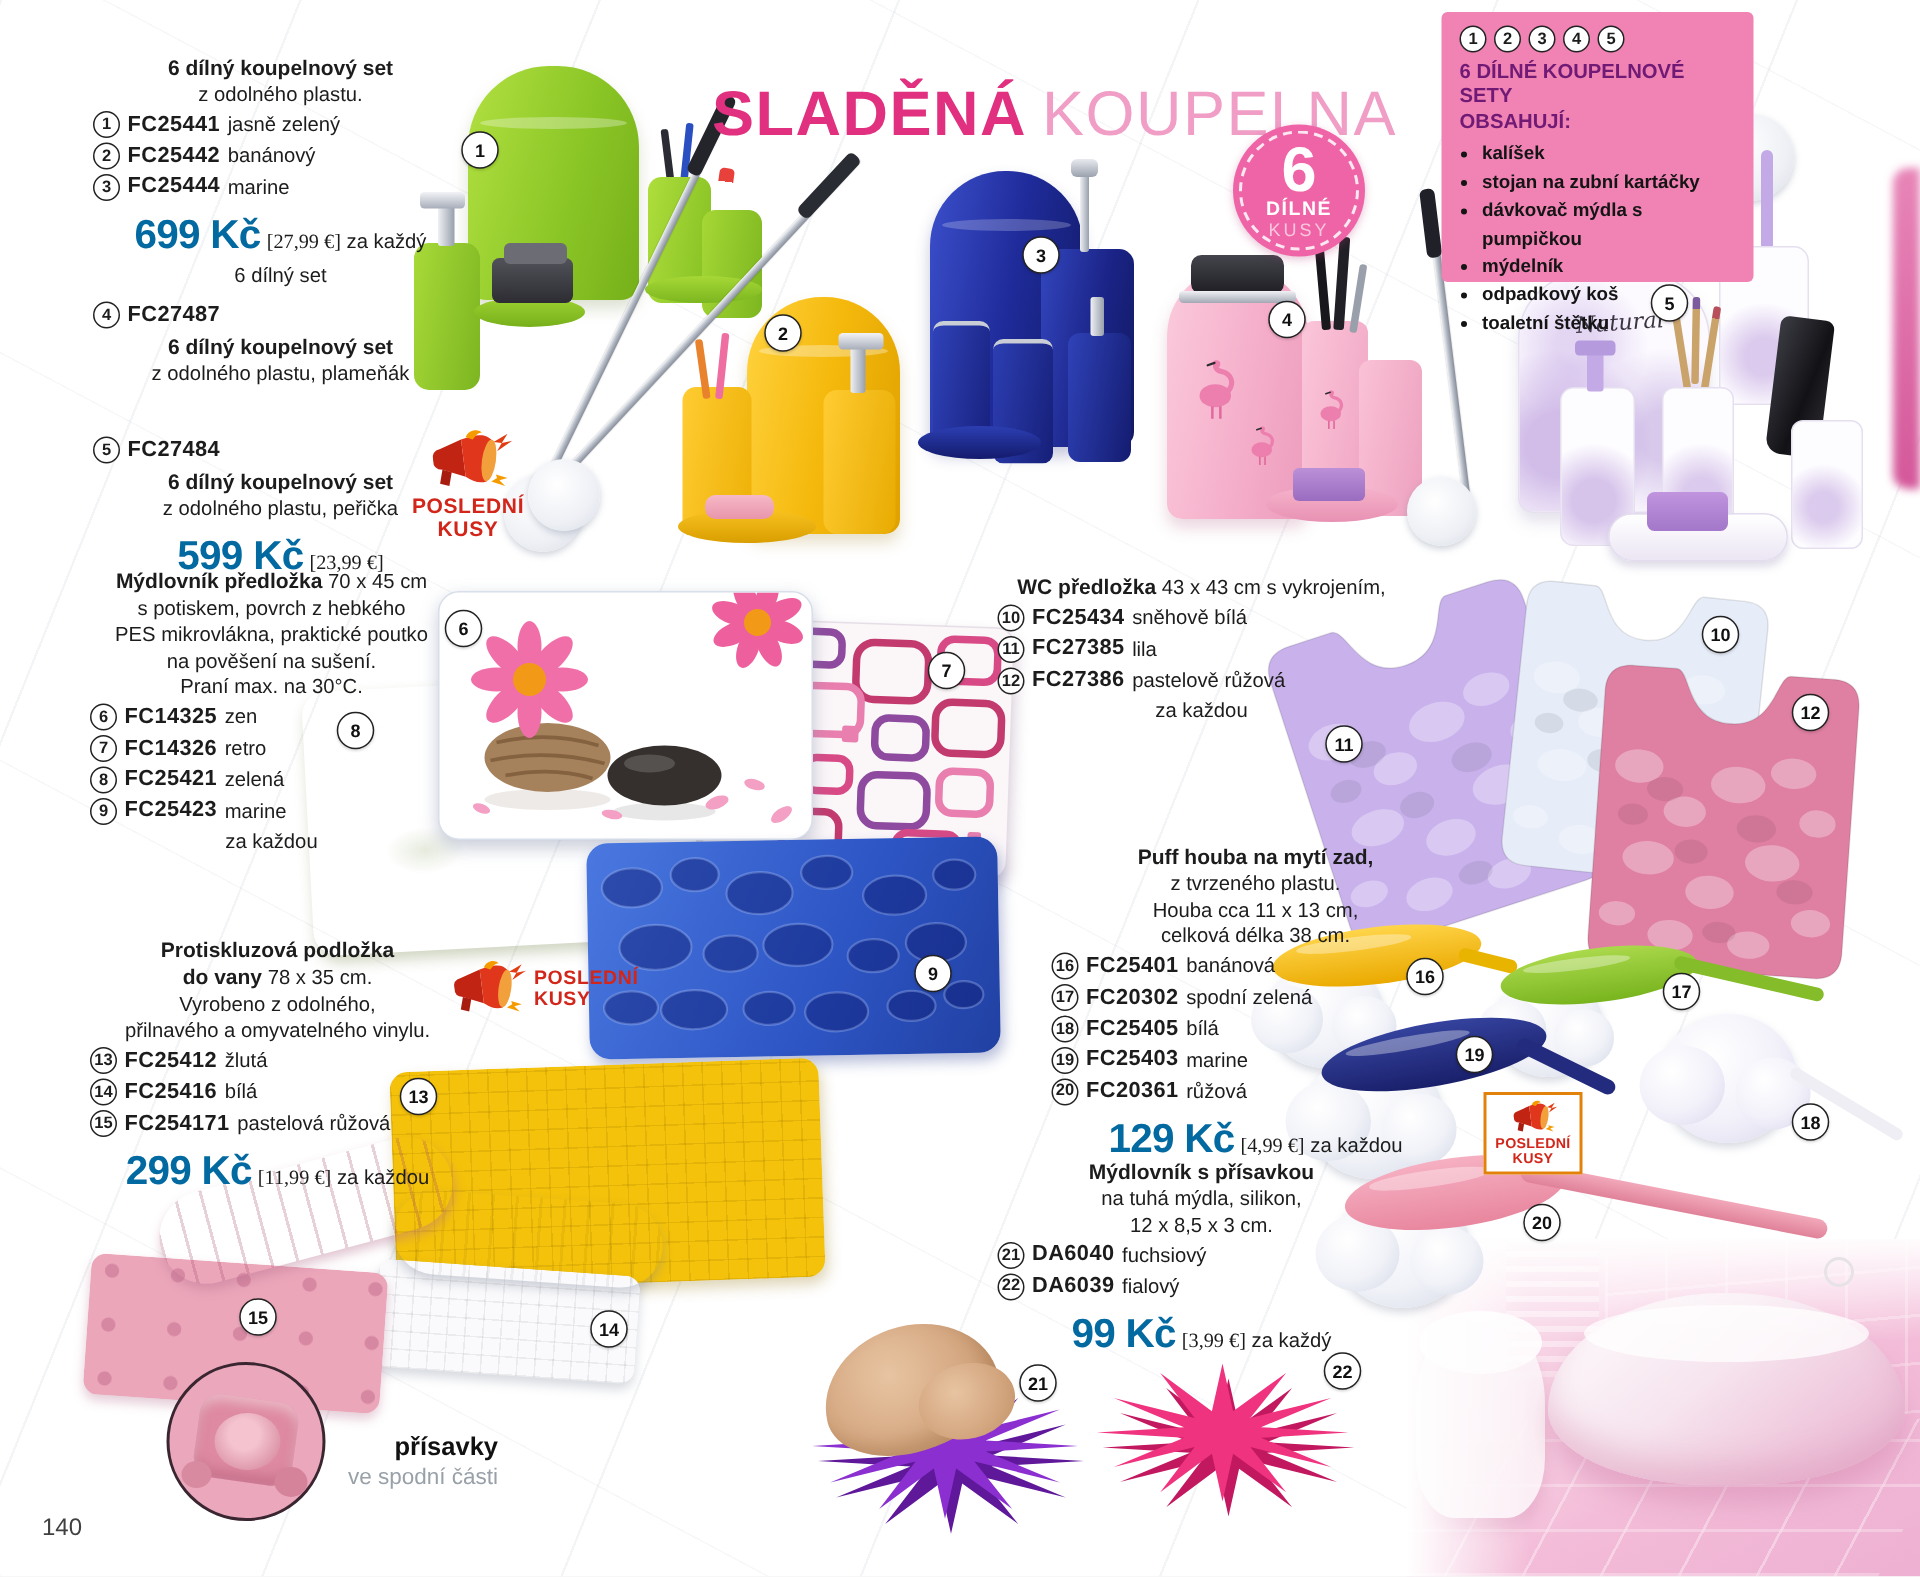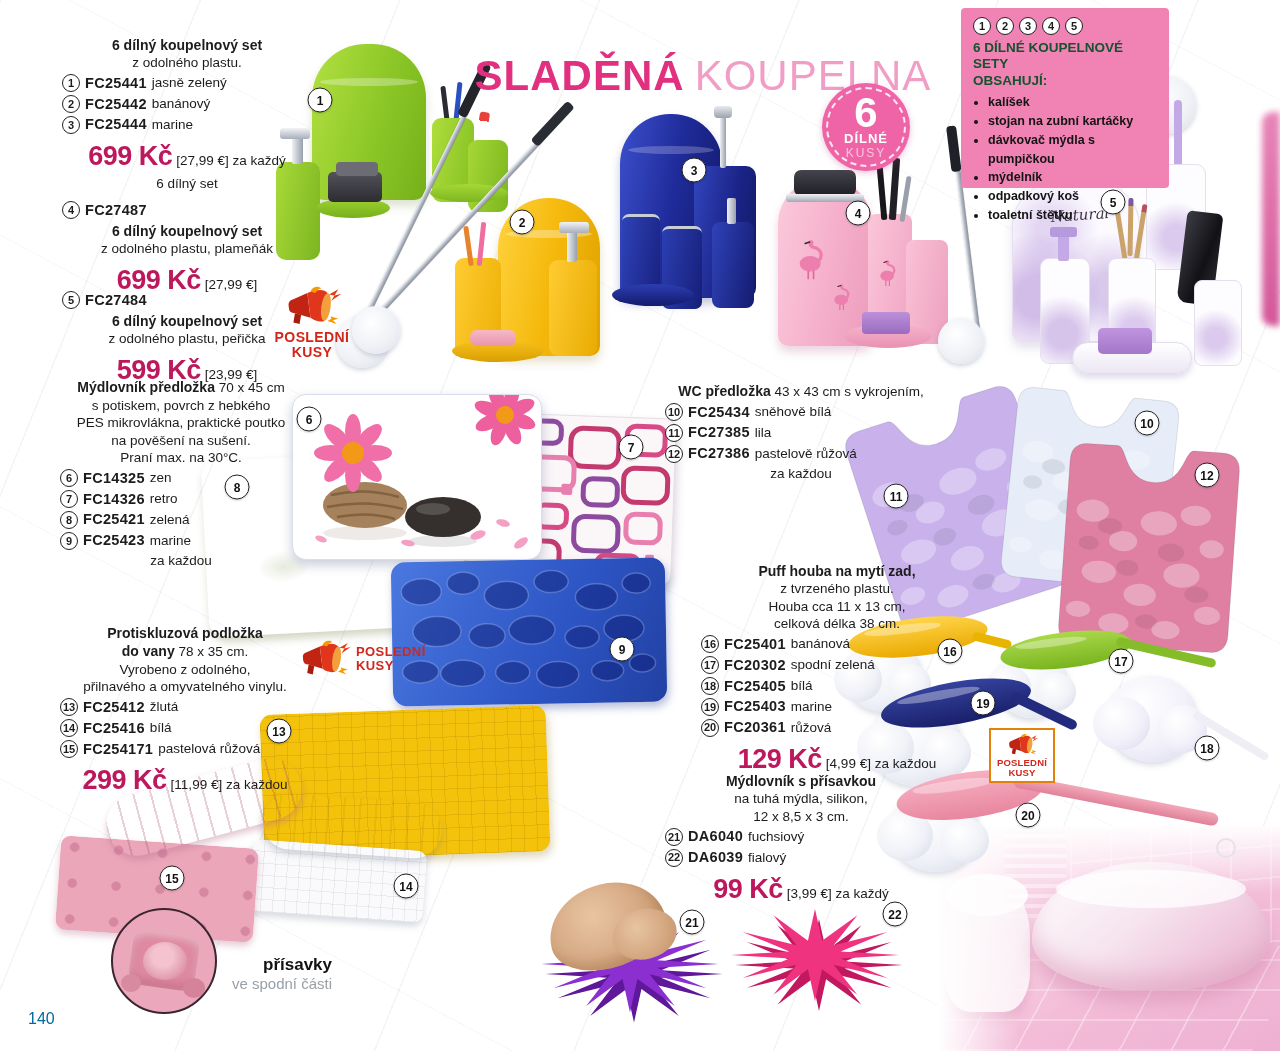--- a/index.html
+++ b/index.html
@@ -12,43 +12,43 @@
       repeating-linear-gradient(112deg, rgba(140,150,168,.10) 0 1.5px, transparent 1.5px 185px),
       repeating-linear-gradient(28deg, rgba(140,150,168,.07) 0 1px, transparent 1px 240px);}
   
   .main-title{position:absolute;left:468px;top:24px;width:470px;text-align:center;z-index:20;
     font-size:42px;letter-spacing:1px;white-space:nowrap;}
   .mt1{font-weight:800;color:#e0307f;}
   .mt2{font-weight:400;color:#f09ec6;margin-left:10px;}
   .infobox{position:absolute;left:961px;top:8px;width:208px;height:180px;background:#f083b4;
     border-radius:4px;padding:9px 12px;box-sizing:border-box;z-index:20;}
   .infobox .chips{display:flex;gap:5px;margin-bottom:5px;}
-  .infobox h3{margin:2px 0 4px;font-size:13.5px;font-weight:800;line-height:1.22;color:#14532d;}
+  .infobox h3{margin:2px 0 4px;font-size:13.5px;font-weight:800;line-height:1.22;color:#701a75;}
   .infobox ul{margin:0;padding-left:15px;font-size:12.5px;font-weight:700;line-height:1.5;color:#141414;}
   .badge6{position:absolute;left:822px;top:83px;width:88px;height:88px;border-radius:50%;
     background:#ee64a6;z-index:21;display:flex;flex-direction:column;align-items:center;justify-content:center;
     box-shadow:0 2px 6px rgba(180,60,120,.3);}
   .badge6::before{content:"";position:absolute;inset:4px;border-radius:50%;border:2px dashed rgba(255,255,255,.85);}
   .b6num{font-size:42px;font-weight:800;color:#fff;line-height:.9;}
   .b6l1{font-size:13px;font-weight:800;color:#fff;letter-spacing:1px;}
   .b6l2{font-size:12px;color:#f9c6de;letter-spacing:2px;}
   
   .tblock{position:absolute;width:250px;font-size:13.5px;line-height:1.3;z-index:25;text-align:center;}
   .tb-title{font-weight:800;font-size:14px;}
   .tb-rest{font-weight:400;}
   .tb-line{margin:0;}
   .prow{display:flex;align-items:center;gap:5px;margin:2px 0;}
   .cnum{flex:0 0 auto;width:18px;height:18px;border:1.5px solid #222;border-radius:50%;background:#fff;
     display:inline-flex;align-items:center;justify-content:center;font-size:11px;font-weight:600;box-sizing:border-box;}
   .chip{background:#fff;}
   .pcode{font-weight:800;font-size:14.5px;letter-spacing:.3px;}
   .plabel{font-size:13.5px;}
   .price-line{margin-top:5px;}
-  .price{color:#be185d;font-weight:800;font-size:27px;letter-spacing:-.5px;}
-  .eur{font-size:13.5px;margin-left:4px;}
+  .price{color:#0369a1;font-weight:800;font-size:27px;letter-spacing:-.5px;}
+  .eur{font-size:13.5px;margin-left:4px;font-family:Liberation Serif, serif;}
   .suffix{font-size:13.5px;}
   .tb-note{font-size:13.5px;margin-top:1px;}
   .b0{left:62px;top:36px;}  .b1{left:62px;top:199px;}  .b2{left:62px;top:289px;}
   .b3{left:60px;top:378px;width:242px;}  .b4{left:60px;top:624px;}
   .b5{left:665px;top:382px;width:272px;}  .b6{left:665px;top:562px;width:272px;margin-left:36px;}
   .b7{left:665px;top:772px;width:272px;}
   
   .mk{position:absolute;width:25px;height:25px;border-radius:50%;background:#fff;border:1.6px solid #222;
     display:flex;align-items:center;justify-content:center;font-size:12px;font-weight:600;color:#111;
     transform:translate(-50%,-50%);box-shadow:0 1px 2px rgba(0,0,0,.18);z-index:40;box-sizing:border-box;}
@@ -264,21 +264,21 @@
     border-radius:42% 42% 30% 30%;box-shadow:0 8px 10px rgba(210,140,175,.4);}
   .sb-toilet::before{content:"";position:absolute;left:2px;top:-6px;width:82px;height:42px;border-radius:50%;background:#ffffff;}
   .sb-basin{position:absolute;left:94px;top:36px;width:238px;height:128px;
     border-radius:50% 50% 46% 46%/62% 62% 40% 40%;
     background:linear-gradient(140deg,#ffffff,#f6e4ee 45%,#efc6dc 75%,#e8b6d1);
     box-shadow:inset 0 -14px 20px rgba(220,150,185,.45), 0 12px 16px rgba(200,120,160,.35);}
   .sb-basin::before{content:"";position:absolute;left:10%;top:6%;width:80%;height:30%;border-radius:50%;background:rgba(255,255,255,.75);}
   .sb-fade{position:absolute;inset:0;
     background:linear-gradient(to right,rgba(255,255,255,1),rgba(255,255,255,0) 24%),
       linear-gradient(to bottom,rgba(255,255,255,.95),rgba(255,255,255,0) 30%);}
-  .pagenum{position:absolute;left:28px;top:1010px;font-size:16px;color:#0369a1;z-index:25;}
+  .pagenum{position:absolute;left:28px;top:1010px;font-size:16px;color:#404040;z-index:25;}
 </style>
 </head>
 <body>
 
 <div class="page">
 
   <svg width="0" height="0" style="position:absolute" aria-hidden="true">
     <defs>
       <symbol id="wcmatU" viewBox="0 0 180 210">
         <path d="M24 6 H52 C62 6 60 40 90 40 C120 40 118 6 128 6 H156 C168 6 174 12 174 24 V186 C174 198 168 204 156 204 H24 C12 204 6 198 6 186 V24 C6 12 12 6 24 6 Z" stroke="rgba(0,0,0,.1)" stroke-width="1"></path>
@@ -665,23 +665,20 @@
     <div>
         <div class="prow">
           <span class="cnum">4</span>
           <b class="pcode">FC27487</b>
         </div>
       </div>
     <div class="tb-title">6 dílný koupelnový set</div>
     <div>
         <div class="tb-line">z odolného plastu, plameňák</div>
       </div>
-    <div class="price-line">
-      <span class="price">699 Kč</span><span class="eur">[27,99 €]</span>
-    </div>
   </section>
 
   <section class="tblock b2">
     <div>
         <div class="prow">
           <span class="cnum">5</span>
           <b class="pcode">FC27484</b>
         </div>
       </div>
     <div class="tb-title">6 dílný koupelnový set</div>

